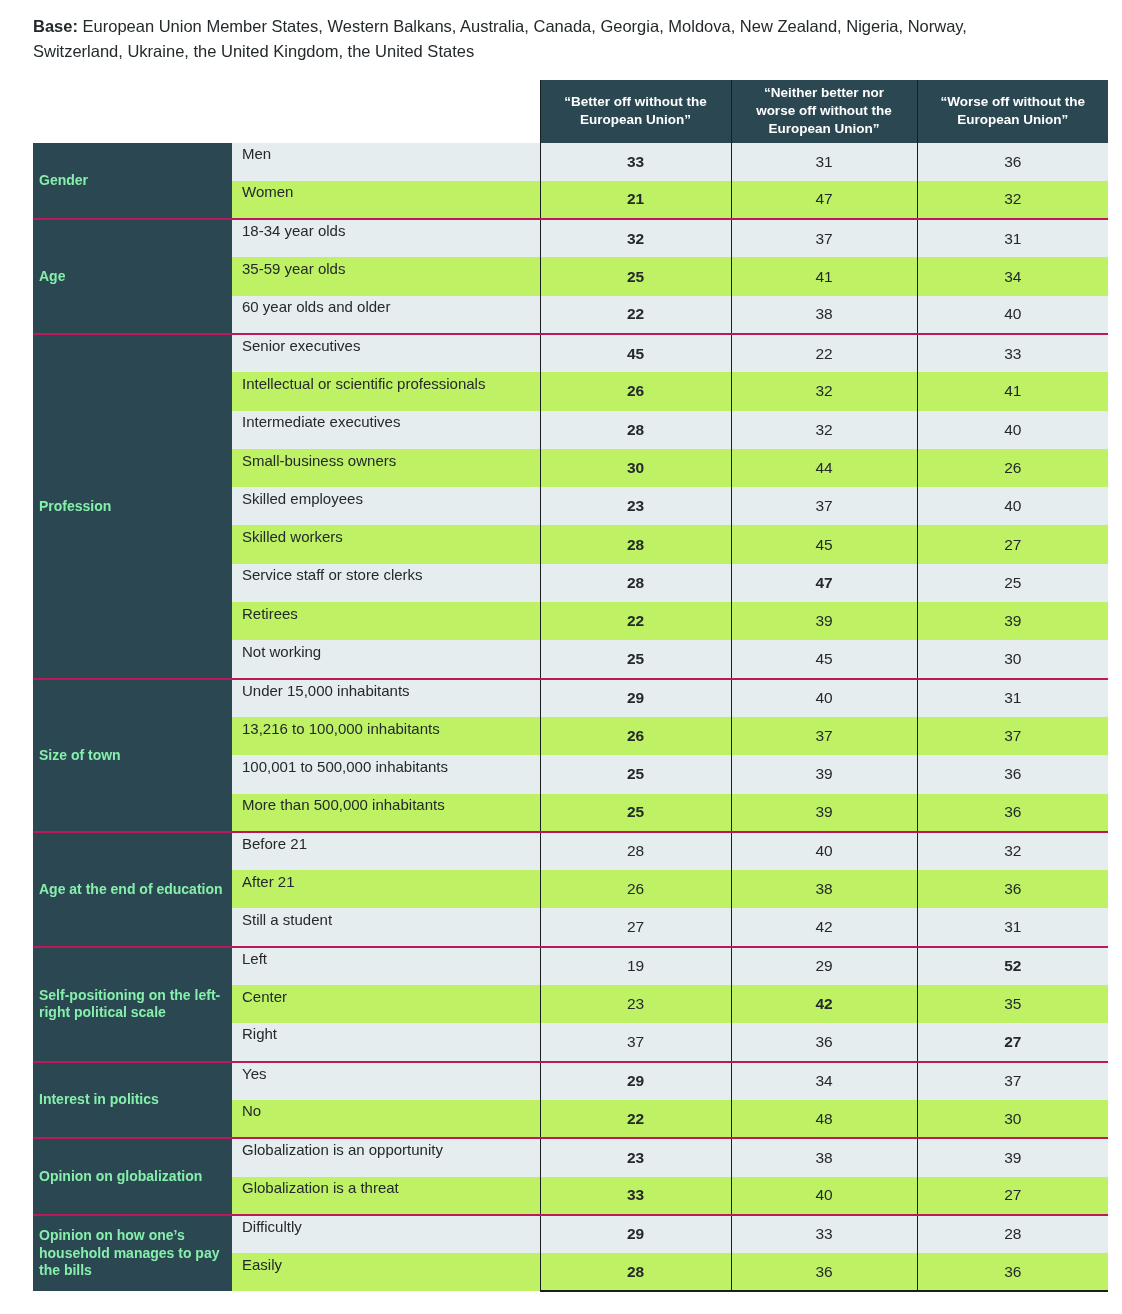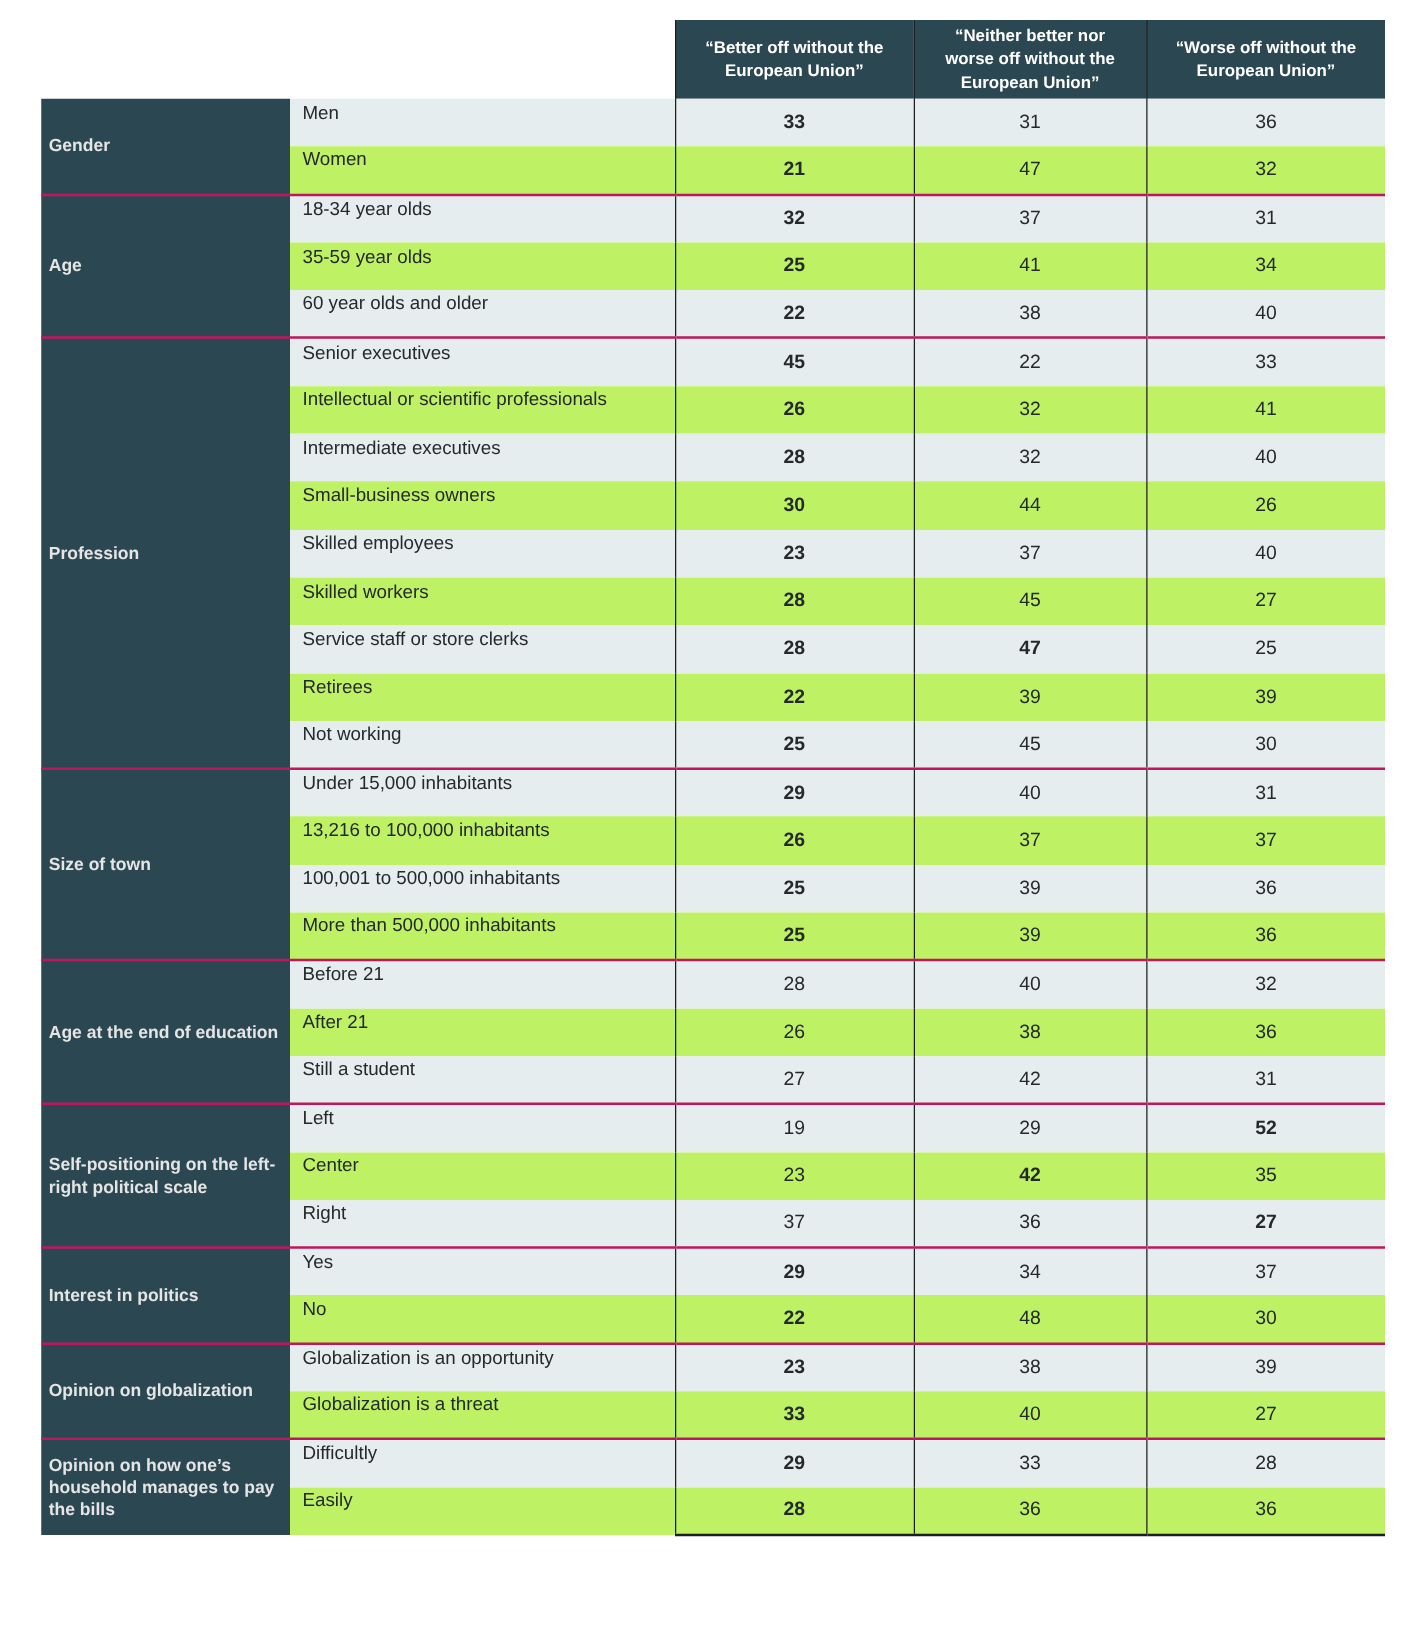--- a/index.html
+++ b/index.html
@@ -53,21 +53,21 @@
     padding: 4px 12px;
     border-left: 1.5px solid #1a1f21;
   }
 
   tbody tr { height: 38.3px; }
   tbody tr.alt td { background: #e6edee; }
   tbody tr.plain td { background: #bef264; }
 
   th.gcell {
     background: #2b4752;
-    color: #e5e5e5;
+    color: #86efac;
     font-weight: bold;
     font-size: 14px;
     line-height: 1.25;
     text-align: left;
     vertical-align: middle;
     padding: 4px 8px 4px 6px;
   }
   td.rlabel {
     font-size: 15px;
     text-align: left;
@@ -85,20 +85,21 @@
   td.val.b { font-weight: bold; }
 
   tbody tr.gstart > th, tbody tr.gstart > td { border-top: 2px solid #be185d; }
   tbody tr:first-child > th, tbody tr:first-child > td { border-top: none; }
   tbody tr:last-child td.val { border-bottom: 2px solid #1a1f21; }
 </style>
 </head>
 <body>
 
 <div class="page-head">
+  <p class="base"><span class="blabel">Base:</span> <span>European Union Member States, Western Balkans, Australia, Canada, Georgia, Moldova, New Zealand, Nigeria, Norway, Switzerland, Ukraine, the United Kingdom, the United States</span></p>
 </div>
 
 <table class="t">
   <colgroup>
     <col class="c-group">
       <col class="c-label">
       <col class="c-v1">
       <col class="c-v2">
       <col class="c-v3">
   </colgroup>

